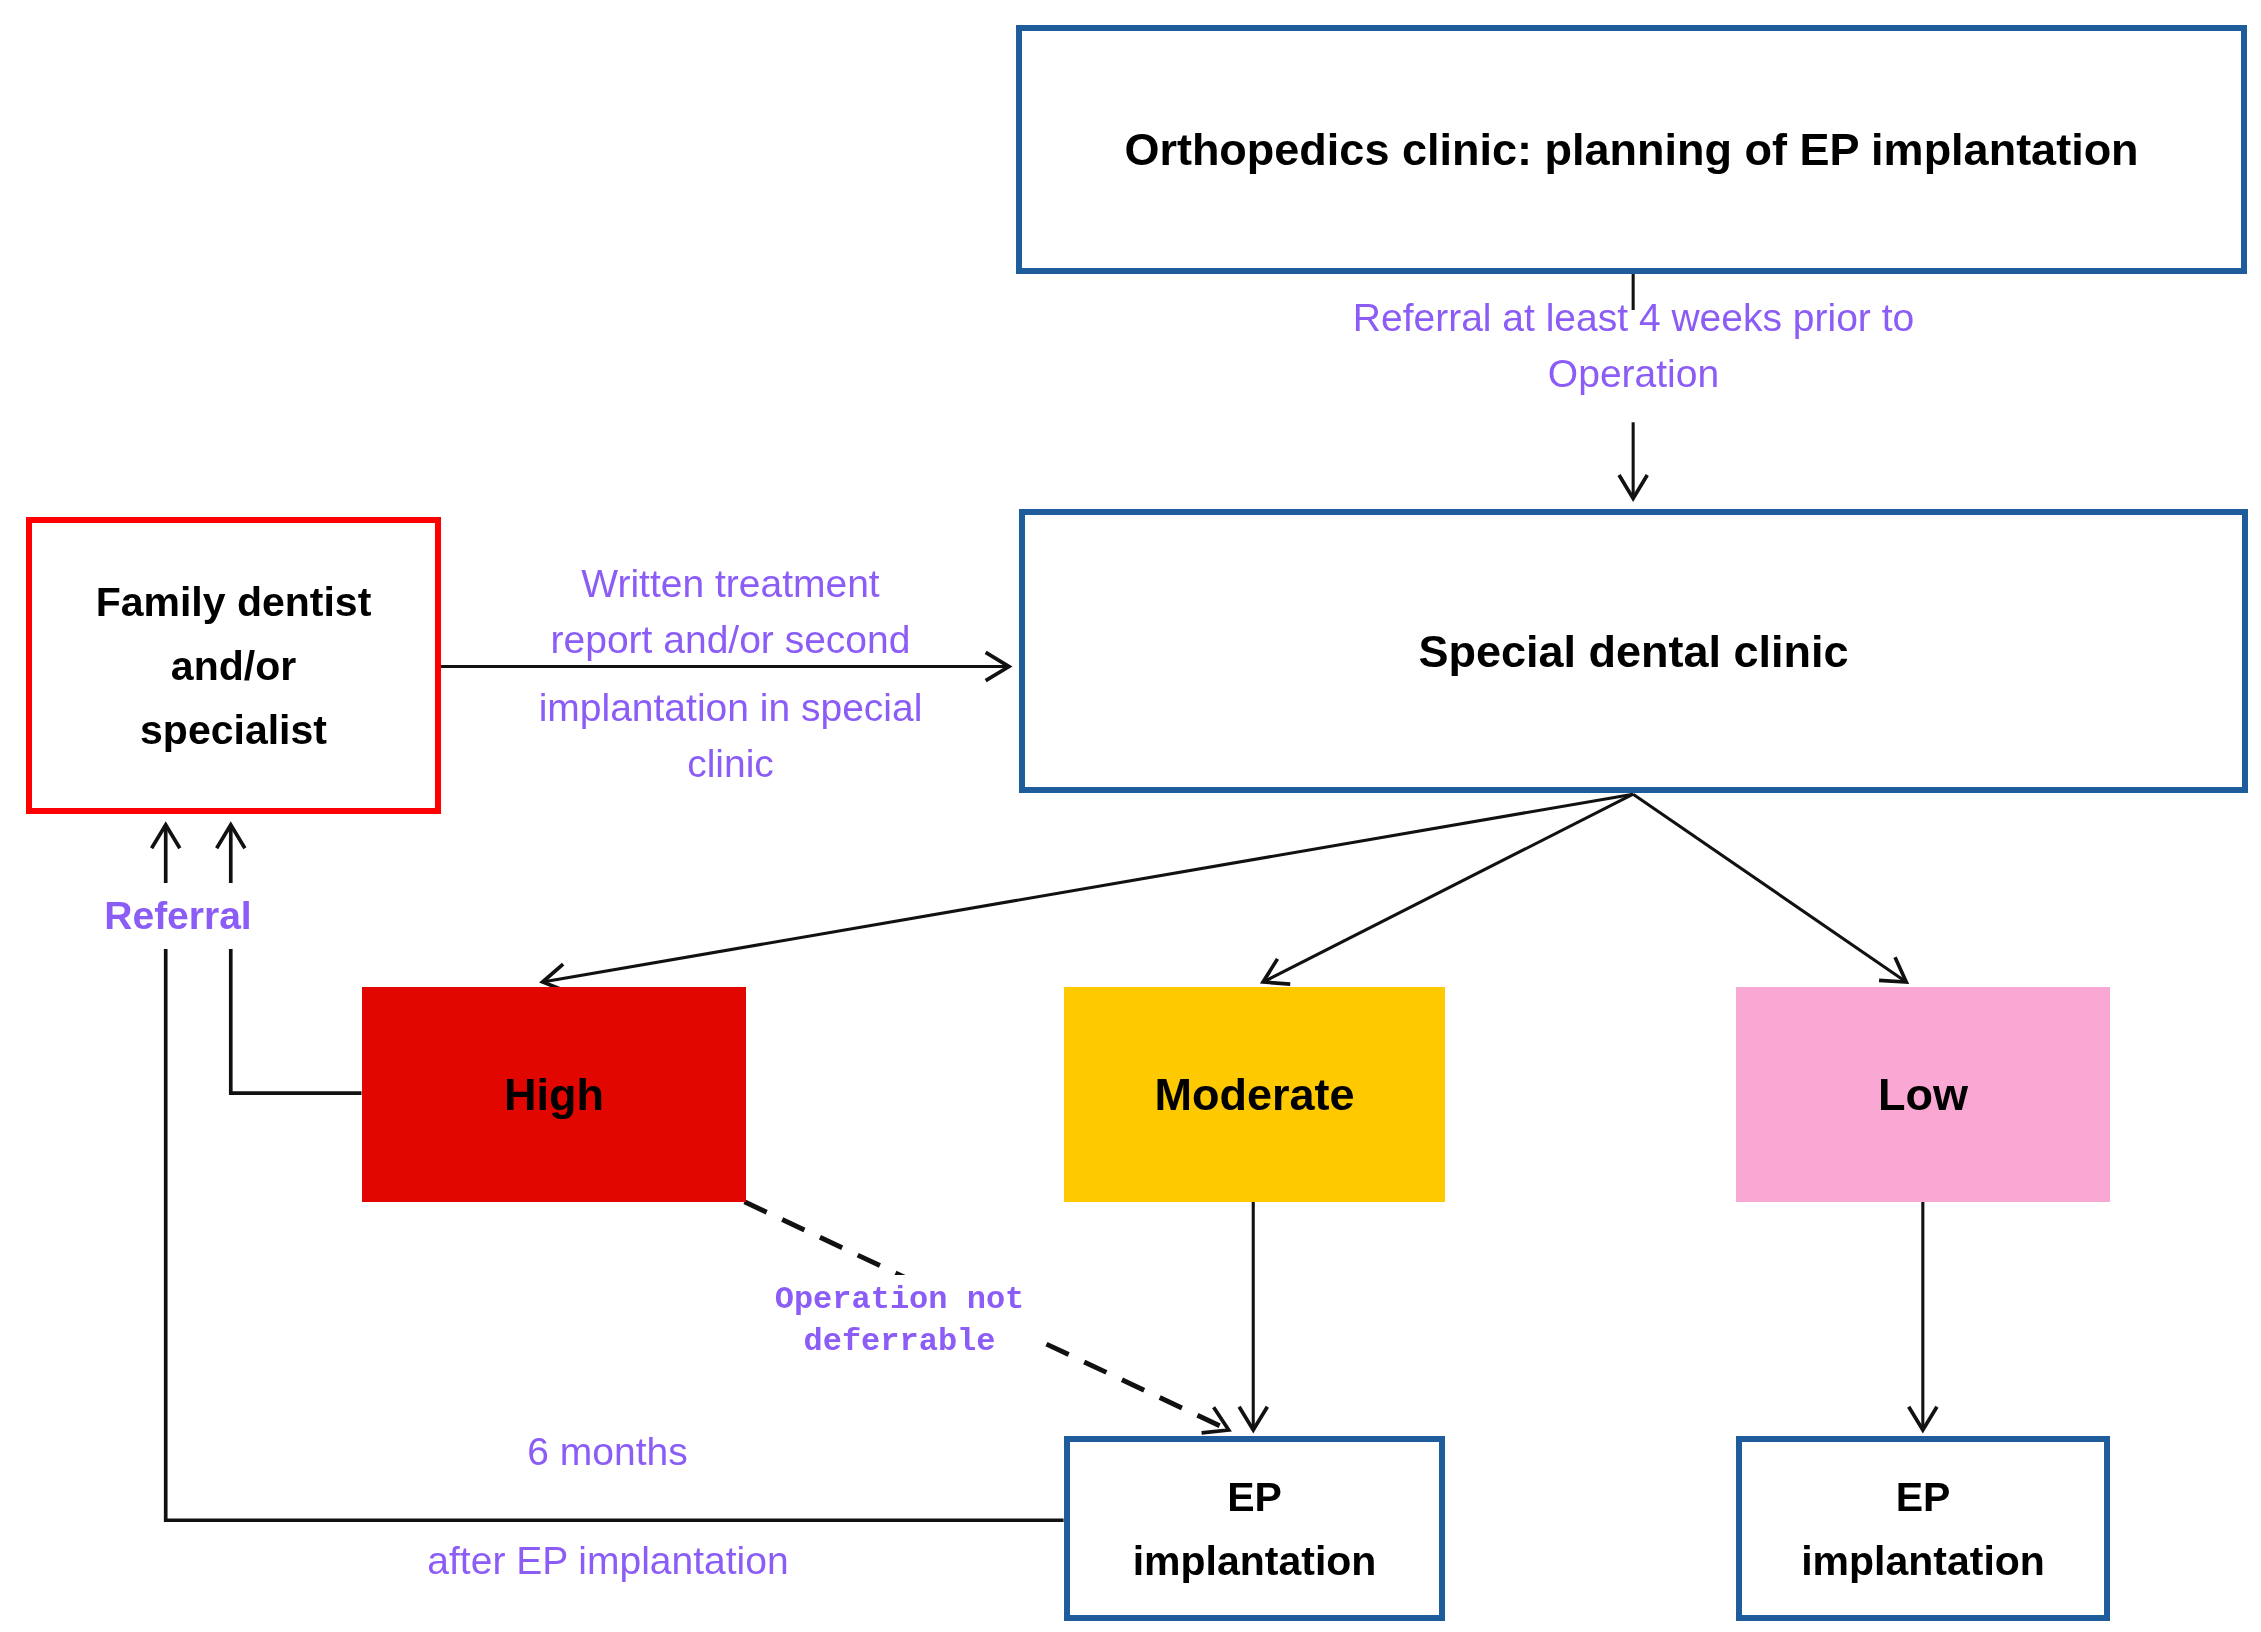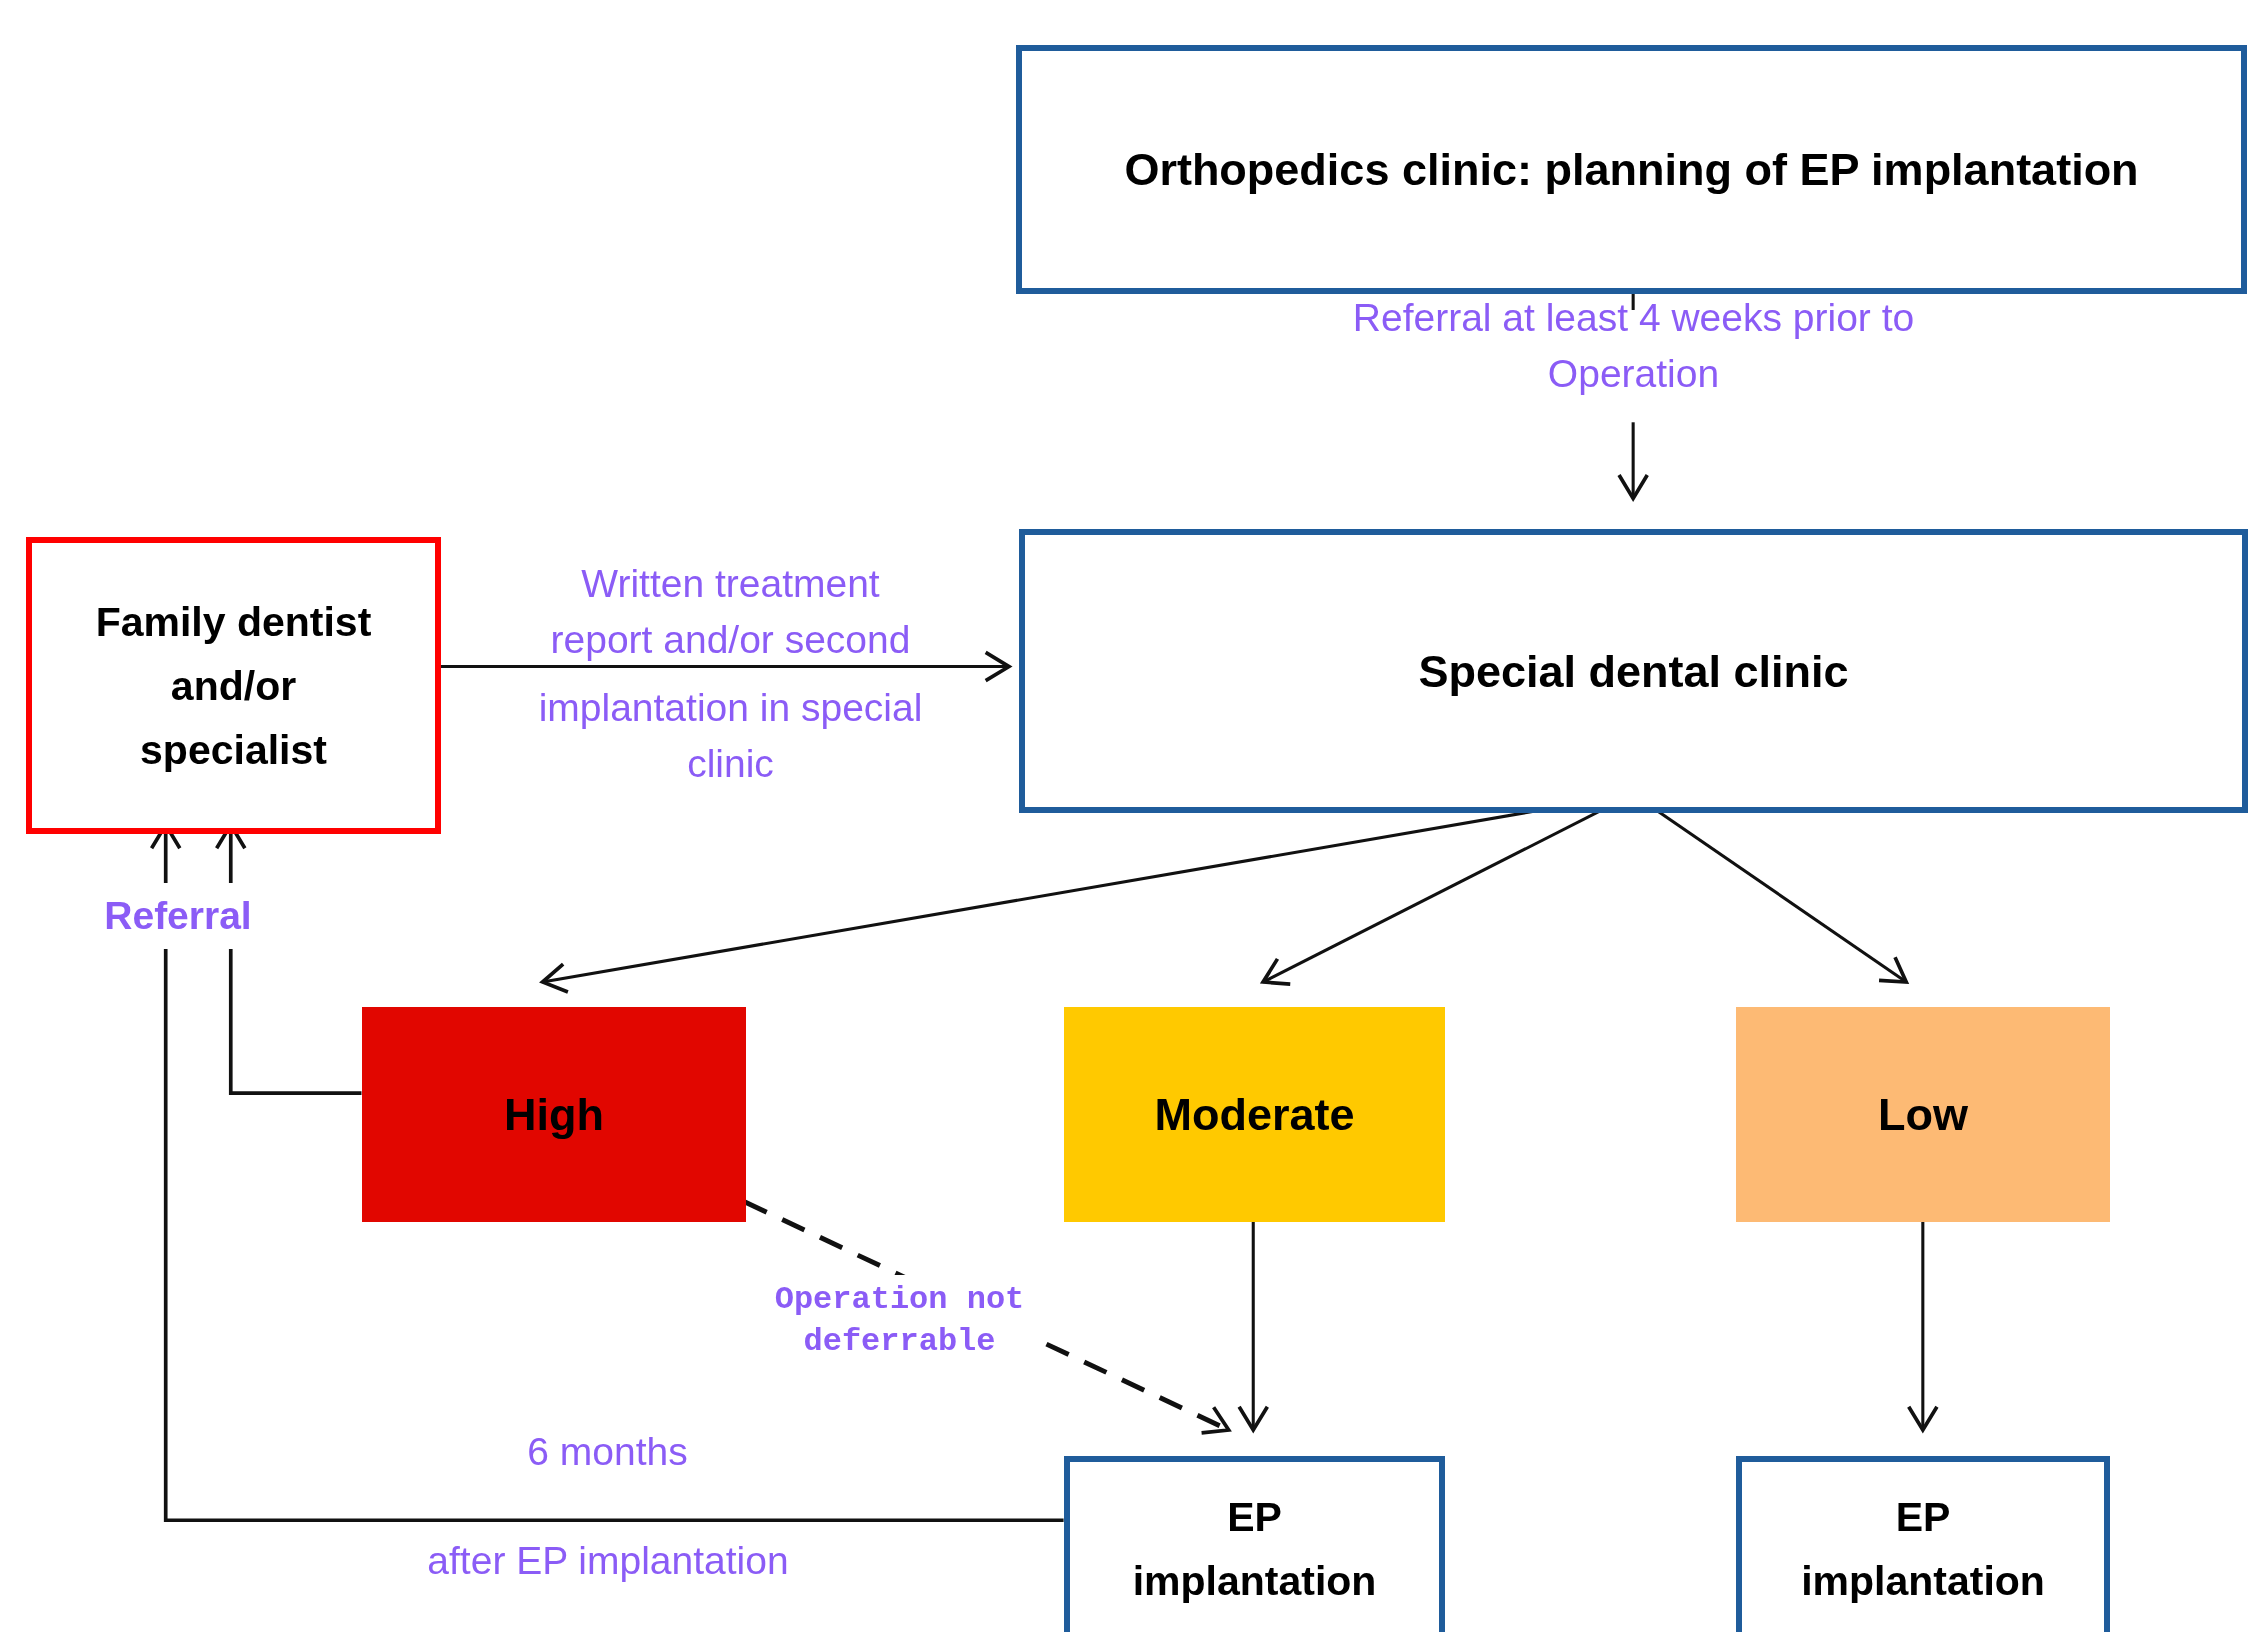--- a/index.html
+++ b/index.html
@@ -1,26 +1,26 @@
 <!DOCTYPE html>
 <html style="font-size:9.8px"><head>
 <meta charset="utf-8">
 <style>
   html,body{margin:0;padding:0;background:#ffffff;}
   body{font-family:"Liberation Sans", sans-serif;color:#000;}
   #canvas{position:relative;width:2261px;height:1632px;background:#fff;overflow:hidden;}
   .abs{position:absolute;box-sizing:border-box;}
   svg.wires{position:absolute;left:0;top:0;width:2261px;height:1632px;}
   .node{display:flex;flex-direction:column;align-items:center;justify-content:center;
-        text-align:center;font-weight:700;color:#000;box-sizing:border-box;margin-top:20px;}
+        text-align:center;font-weight:700;color:#000;box-sizing:border-box;}
   .blue-box{background:#fff;border:6.8px solid #1F5C9B;}
   .red-box{background:#fff;border:6.8px solid #FF0000;}
   .fill-high{background:#E10600;}
   .fill-moderate{background:#FFC900;text-align:center;}
-  .fill-low{background:#fdba74;}
+  .fill-low{background:#f9a8d4;}
   .f73{font-size:45px;line-height:59px;}
   .f67{font-size:41px;line-height:64px;}
   .ann{position:absolute;text-align:center;font-weight:400;font-size:39px;line-height:56px;color:#8b5cf6;}
   .mask{background:#ffffff;font-weight:bold;}
   .op-label{font-size:32px;line-height:42px;font-weight:700;}
 </style>
 </head>
 <body>
 
 <div id="canvas">

